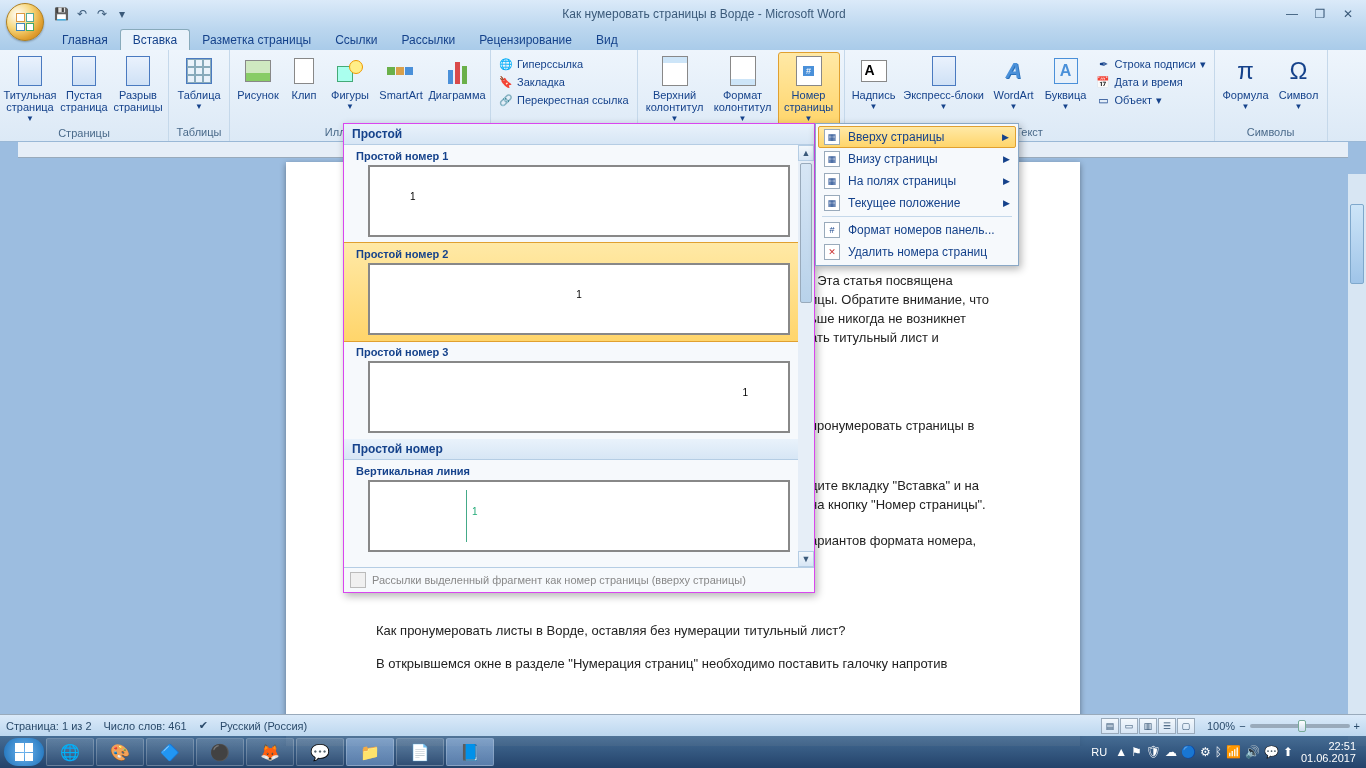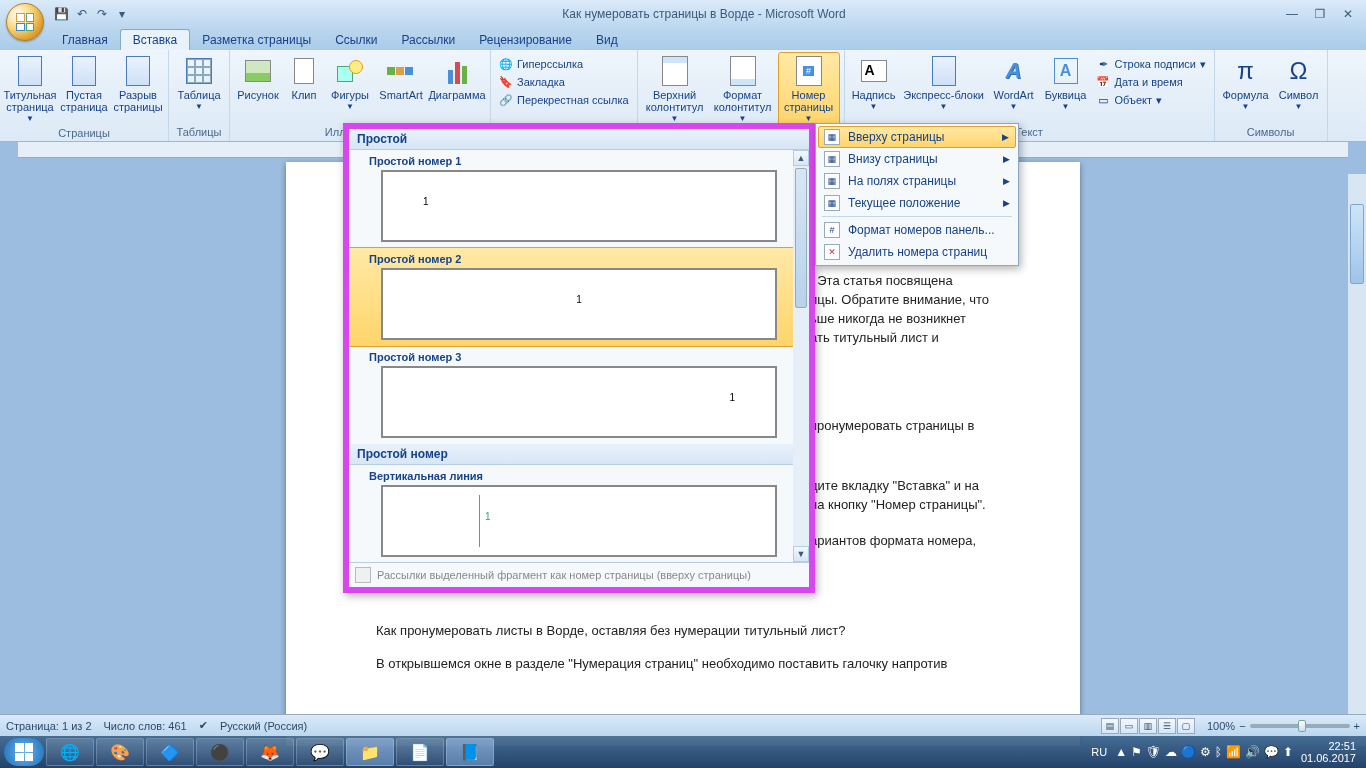--- a/index.html
+++ b/index.html
@@ -37,25 +37,25 @@
 
 
 .workspace { position:absolute; top:142px; bottom:22px; left:0; right:0; background:#9cbde0; }
 .hruler { height:16px; background:#e6eef7; border-bottom:1px solid #9ab; margin:0 18px; }
 .doc-scroll { position:absolute; top:16px; bottom:0; left:0; right:0; overflow:hidden; }
 .page { width:794px; background:#fff; margin:4px auto 0; box-shadow:0 2px 6px rgba(0,0,0,.4); padding:80px 90px; font-size:13px; color:#222; line-height:1.45; position:relative; min-height:1000px; }
 .vscroll { position:absolute; right:0; top:16px; bottom:0; width:18px; background:#d8e6f3; }
 .vscroll .thumb { position:absolute; left:2px; right:2px; top:30px; height:80px; background:linear-gradient(#cde5f8,#9fc4e8); border:1px solid #7fa8cc; border-radius:2px; }
 
 
-.gallery { position:absolute; left:343px; top:123px; width:472px; height:470px; background:#f6f9fc; border:6px solid #d946ef; box-shadow:2px 3px 8px rgba(0,0,0,.3); z-index:50; display:flex; flex-direction:column; }
+.gallery { position:absolute; left:343px; top:123px; width:472px; height:470px; background:#f6f9fc; border:1px solid #d946ef; box-shadow:2px 3px 8px rgba(0,0,0,.3); z-index:50; display:flex; flex-direction:column; }
 .gal-header { background:linear-gradient(#e9f2fb,#d7e6f5); padding:3px 8px; font-size:12px; font-weight:bold; color:#15428b; border-bottom:1px solid #b5cde4; }
 .gal-body { flex:1; overflow:hidden; position:relative; }
 .gal-item-label { font-size:11px; font-weight:bold; color:#15428b; padding:3px 6px; }
-.gal-item { padding:2px 14px 6px; }
+.gal-item { padding:2px 6px 6px; }
 .gal-item.selected { background:linear-gradient(#ffe9a6,#ffd56b); border:1px solid #e0a030; margin:-1px; }
 .gal-preview { border:2px solid #888; background:#fff; height:72px; margin:0 18px; position:relative; }
 .gal-preview.left .num { position:absolute; left:40px; top:24px; font-size:10px; }
 .gal-preview.center .num { position:absolute; left:50%; top:24px; transform:translateX(-50%); font-size:10px; }
 .gal-preview.right .num { position:absolute; right:40px; top:24px; font-size:10px; }
 .gal-preview.vline::before { content:''; position:absolute; left:96px; top:8px; bottom:8px; width:1px; background:#4a8; }
 .gal-preview.vline .num { position:absolute; left:102px; top:24px; font-size:10px; color:#2a7; }
 .gal-scroll { position:absolute; right:0; top:0; bottom:0; width:16px; background:#e6eef7; }
 .gal-scroll .up,.gal-scroll .dn{height:16px;display:flex;align-items:center;justify-content:center;font-size:9px;color:#3b5a7a;background:linear-gradient(#f3f8fc,#d7e6f5);border:1px solid #b5cde4;}
 .gal-scroll .dn{position:absolute;bottom:0;left:0;right:0;}

